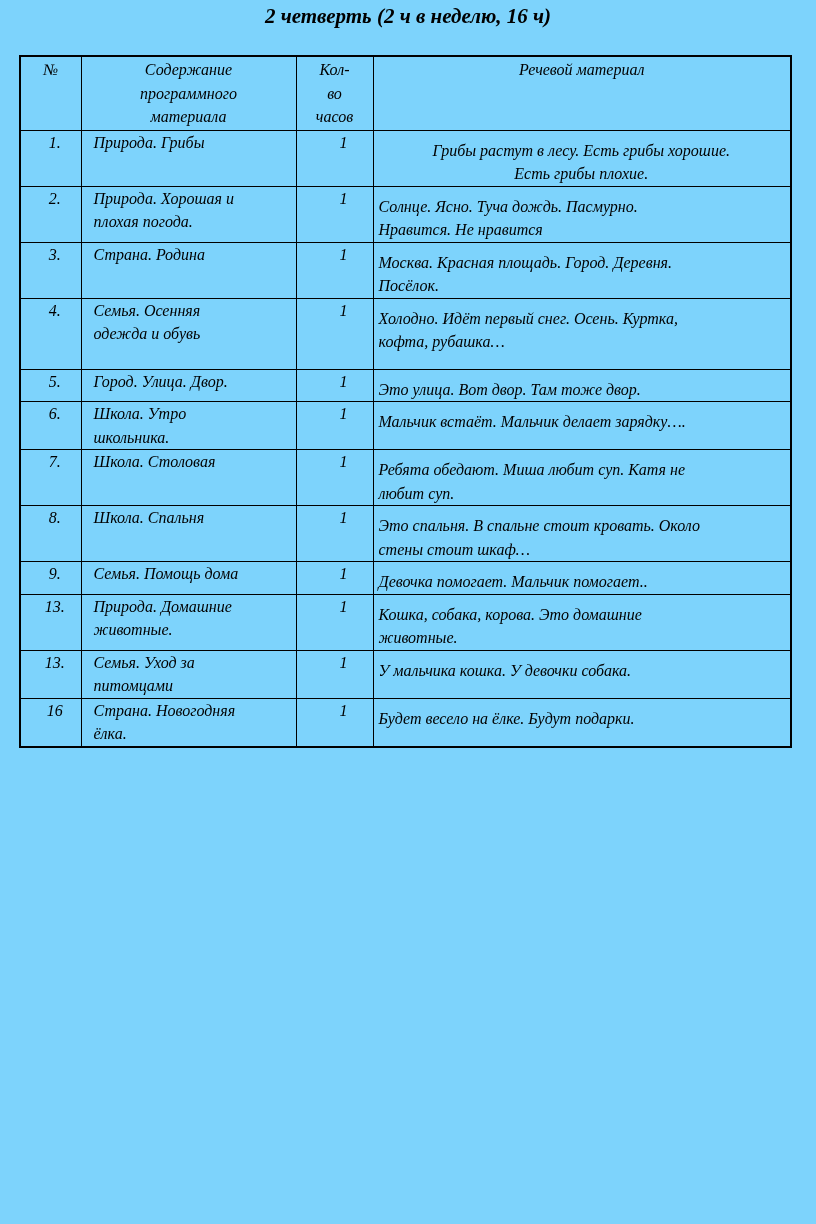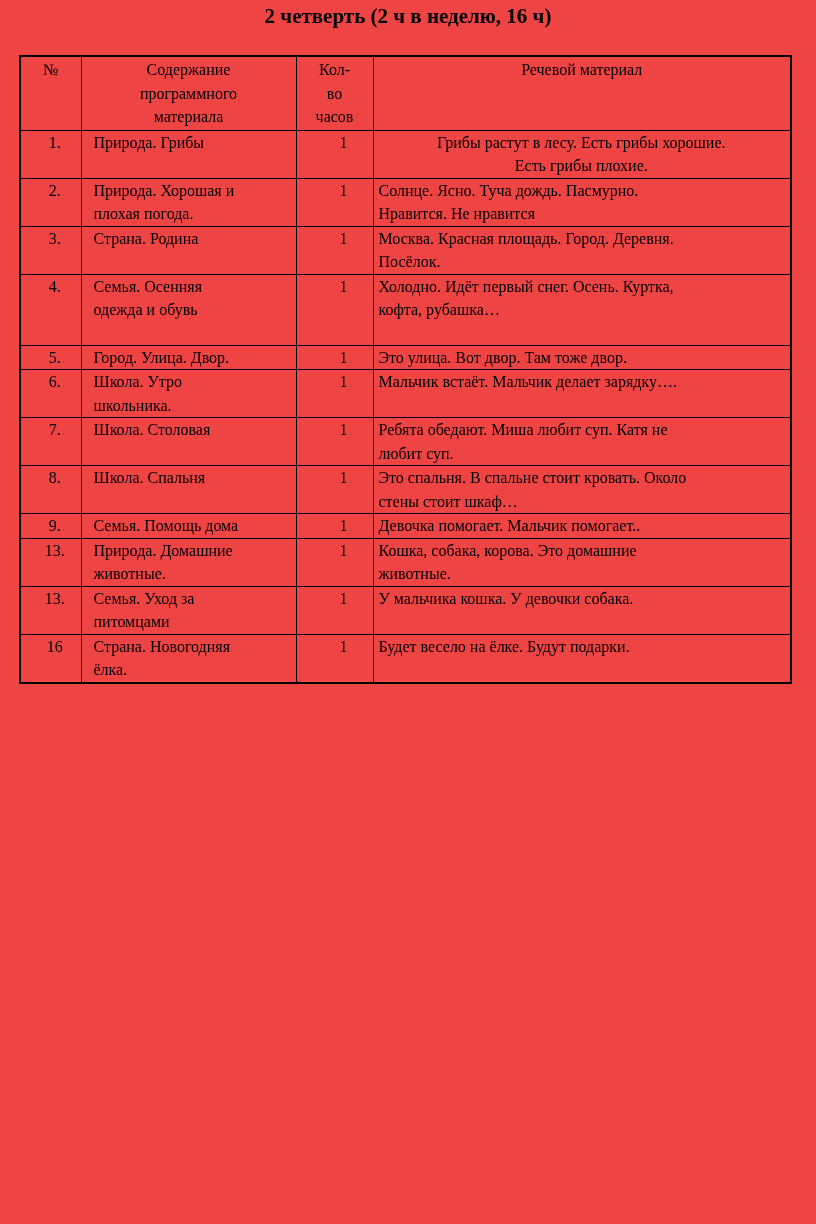--- a/index.html
+++ b/index.html
@@ -1,22 +1,23 @@
 <!DOCTYPE html>
 <html><head>
 <meta charset="utf-8">
 <style>
   html, body { margin:0; padding:0; background:#ffffff; }
   .page {
     position:relative;
     width:816px; height:1224px;
-    background:#ef4444;
+    background:#7dd3fc;
     color:#000;
     font-family:"Liberation Serif", serif;
     overflow:hidden;
+    font-style:italic;
   }
   .title {
     margin:4px 0 0 0;
     font-size:21px;
     font-weight:bold;
     text-align:center;
     line-height:1.2;
   }
   table.plan {
     border-collapse:collapse;
@@ -35,21 +36,21 @@
     overflow:hidden;
   }
   .plan th {
     text-align:center;
     white-space:pre-line;
     padding:1px 2px;
   }
   td.num   { text-align:center; padding:0 2px 0 10px; }
   td.topic { padding:0 4px 0 12px; white-space:pre-line; }
   td.hours { text-align:center; padding:0 0 0 18px; }
-  td.speech{ padding:0 6px 0 5px; white-space:pre-line; }
+  td.speech{ padding:8px 6px 0 5px; white-space:pre-line; }
   tbody tr:first-child td.speech { text-align:center; }
   tbody tr:nth-child(4) { height:71px; }
 </style>
 </head>
 <body>
 
 <div class="page">
   <h1 class="title">2 четверть (2 ч в неделю, 16 ч)</h1>
 
   <table class="plan">

